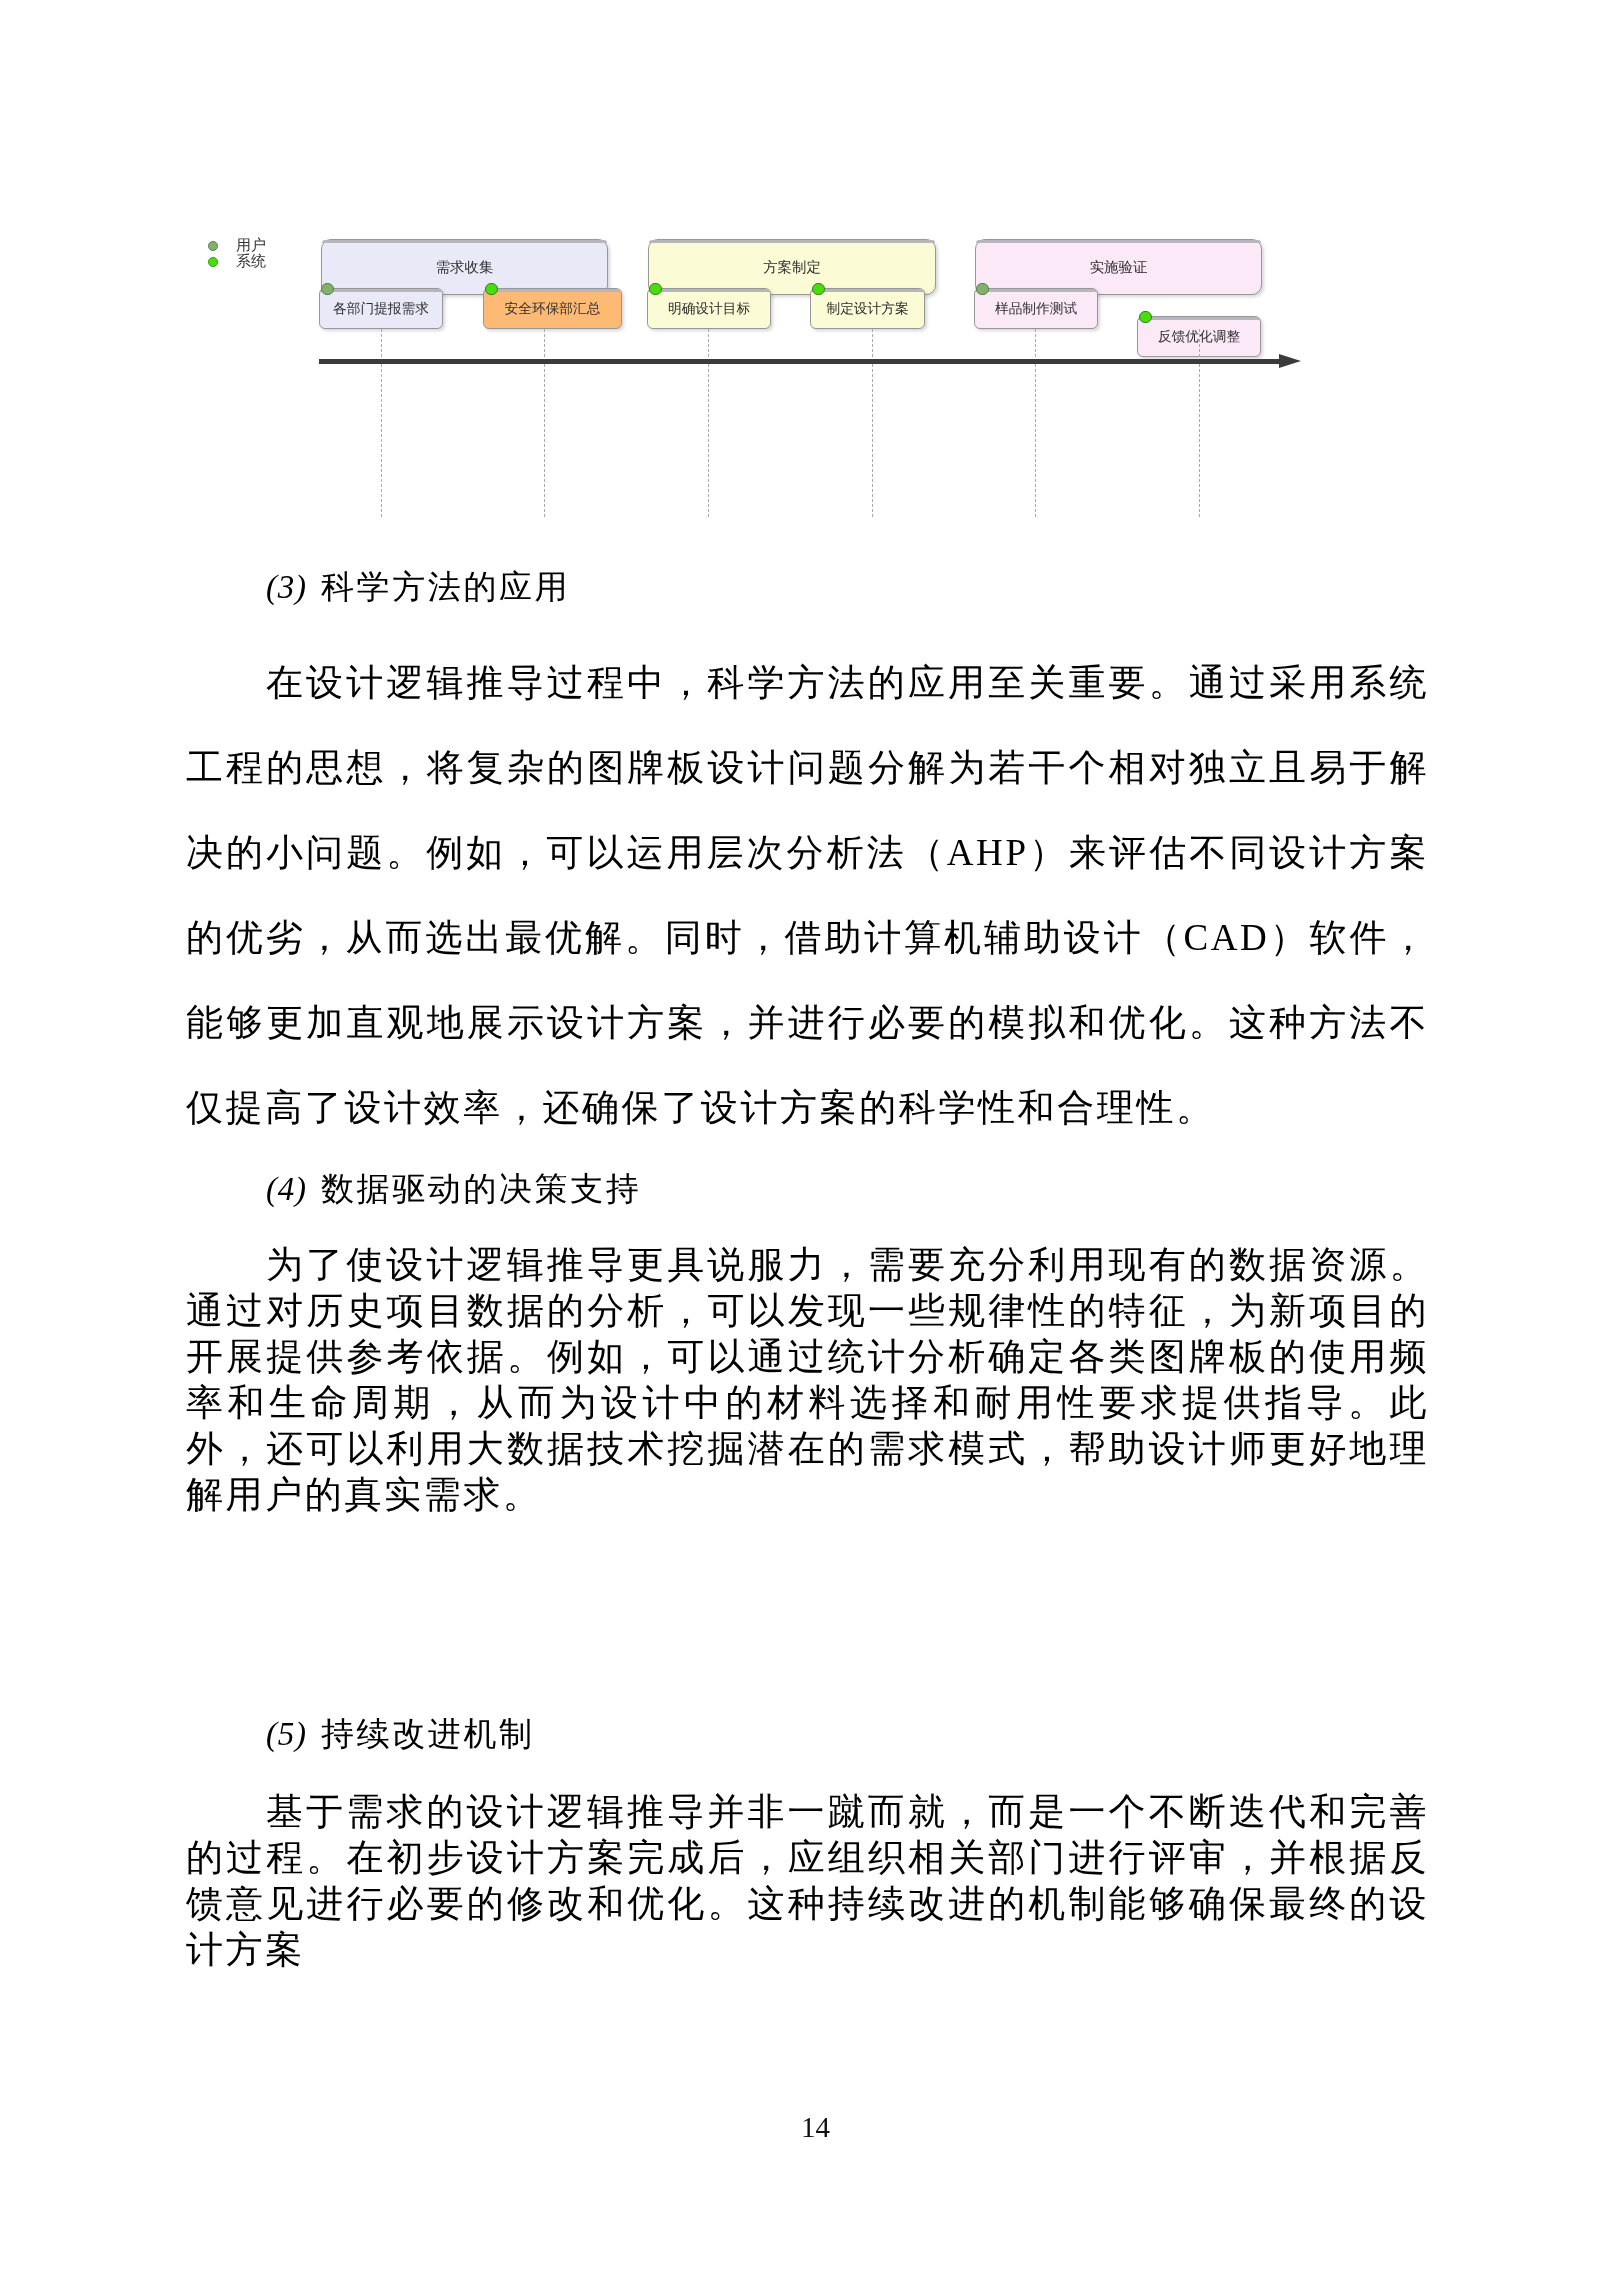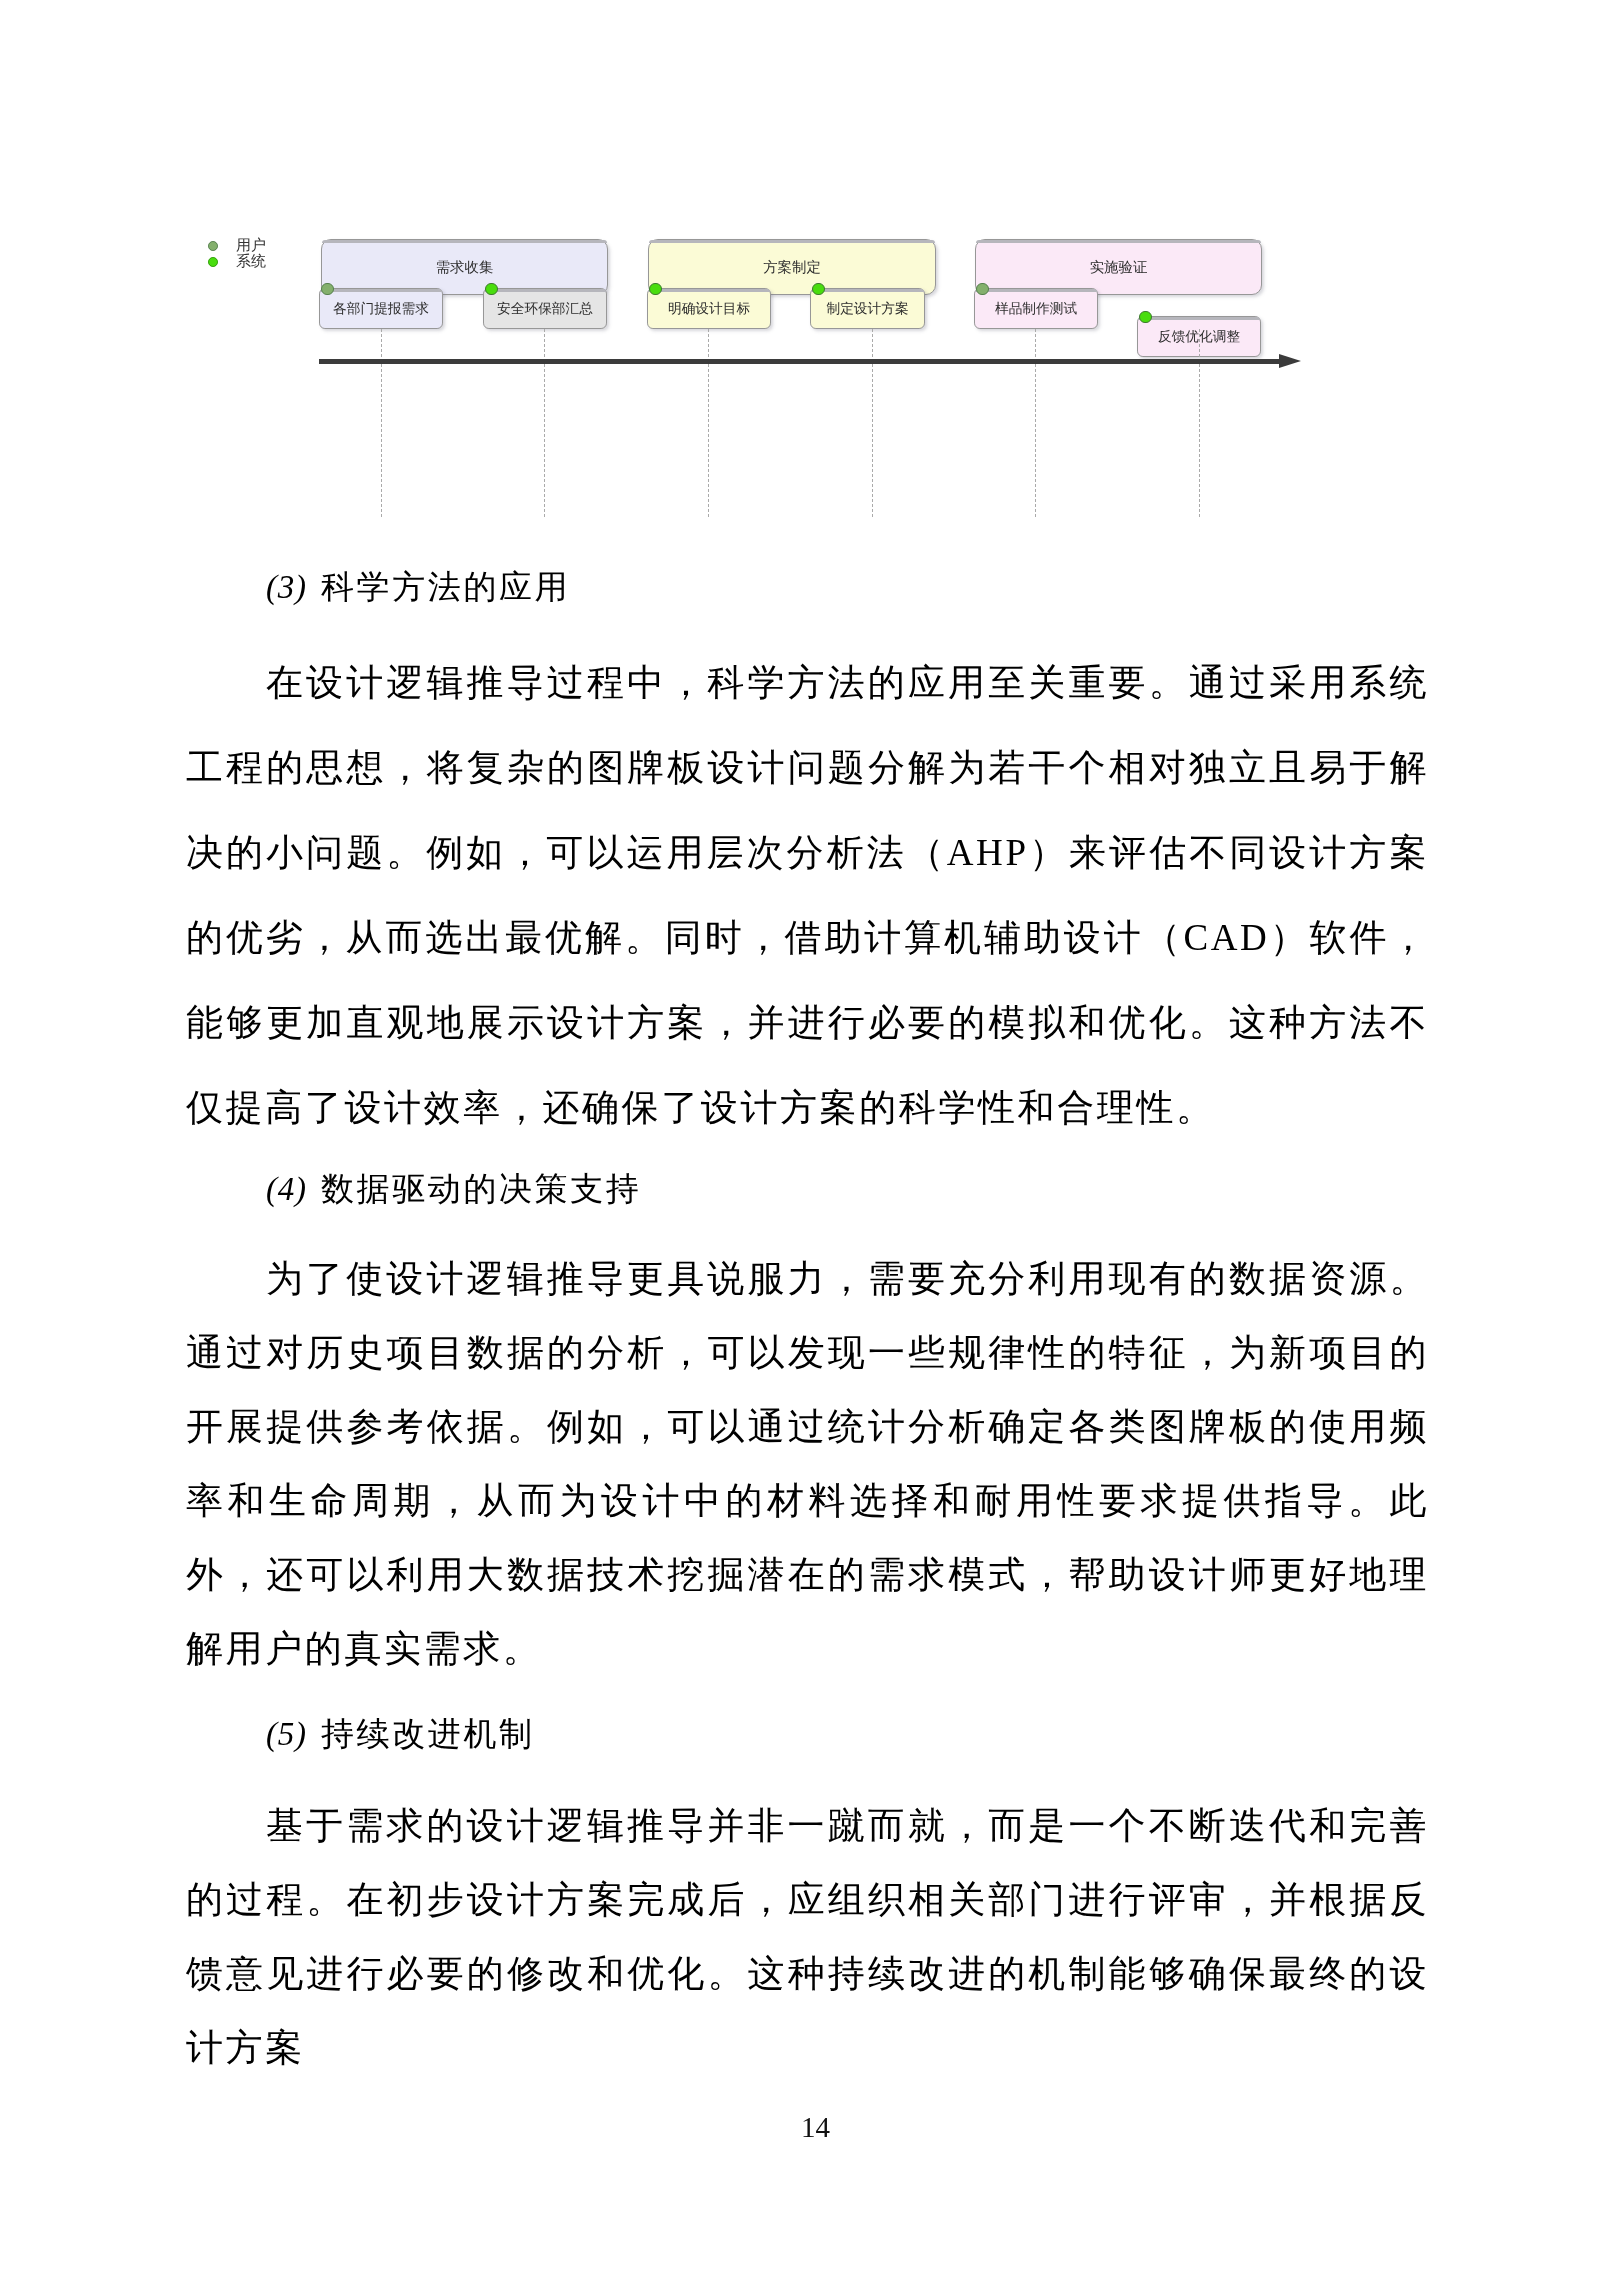--- a/index.html
+++ b/index.html
@@ -48,21 +48,21 @@
     color:#000; text-indent:80px; white-space:nowrap;
   }
   .sec-num { font-style:italic; margin-right:14.4px; letter-spacing:0.7px; }
 
   .body-para {
     position:absolute; left:186px; width:1243px;
     font-size:37px; letter-spacing:2.6px; color:#000;
     text-align:justify; text-indent:80px;
   }
   .lh-a { line-height:85px; }
-  .lh-b { line-height:74px; }
+  .lh-b { line-height:46px; }
 
   .page-number {
     position:absolute; left:4px; top:2111px; width:1623px;
     text-align:center; font-size:29px; color:#111;
   }
 </style>
 </head>
 <body>
 
 <div class="page">
@@ -85,21 +85,21 @@
       <span>方案制定</span>
     </div>
     <div class="phase" style="left: 975px; width: 287px; background-color: rgb(251, 233, 247);">
       <span>实施验证</span>
     </div>
 
     <div class="step" style="left: 319px; width: 124px; background-color: rgb(233, 233, 248);">
       <span class="sdot user" style="background-color: rgb(132, 176, 109);"></span>
       <span>各部门提报需求</span>
     </div>
-    <div class="step" style="left: 483px; width: 124px; background-color: #e5e5e5; font-family: Liberation Serif, serif;">
+    <div class="step" style="left: 483px; width: 139px; background-color: #fdba74; font-family: Liberation Serif, serif;">
       <span class="sdot" style="background-color: rgb(73, 221, 14);"></span>
       <span>安全环保部汇总</span>
     </div>
     <div class="step" style="left: 647px; width: 124px; background-color: rgb(251, 251, 214);">
       <span class="sdot" style="background-color: rgb(73, 221, 14);"></span>
       <span>明确设计目标</span>
     </div>
     <div class="step" style="left: 810px; width: 115px; background-color: rgb(251, 251, 214); text-align: right;">
       <span class="sdot" style="background-color: rgb(73, 221, 14);"></span>
       <span>制定设计方案</span>

